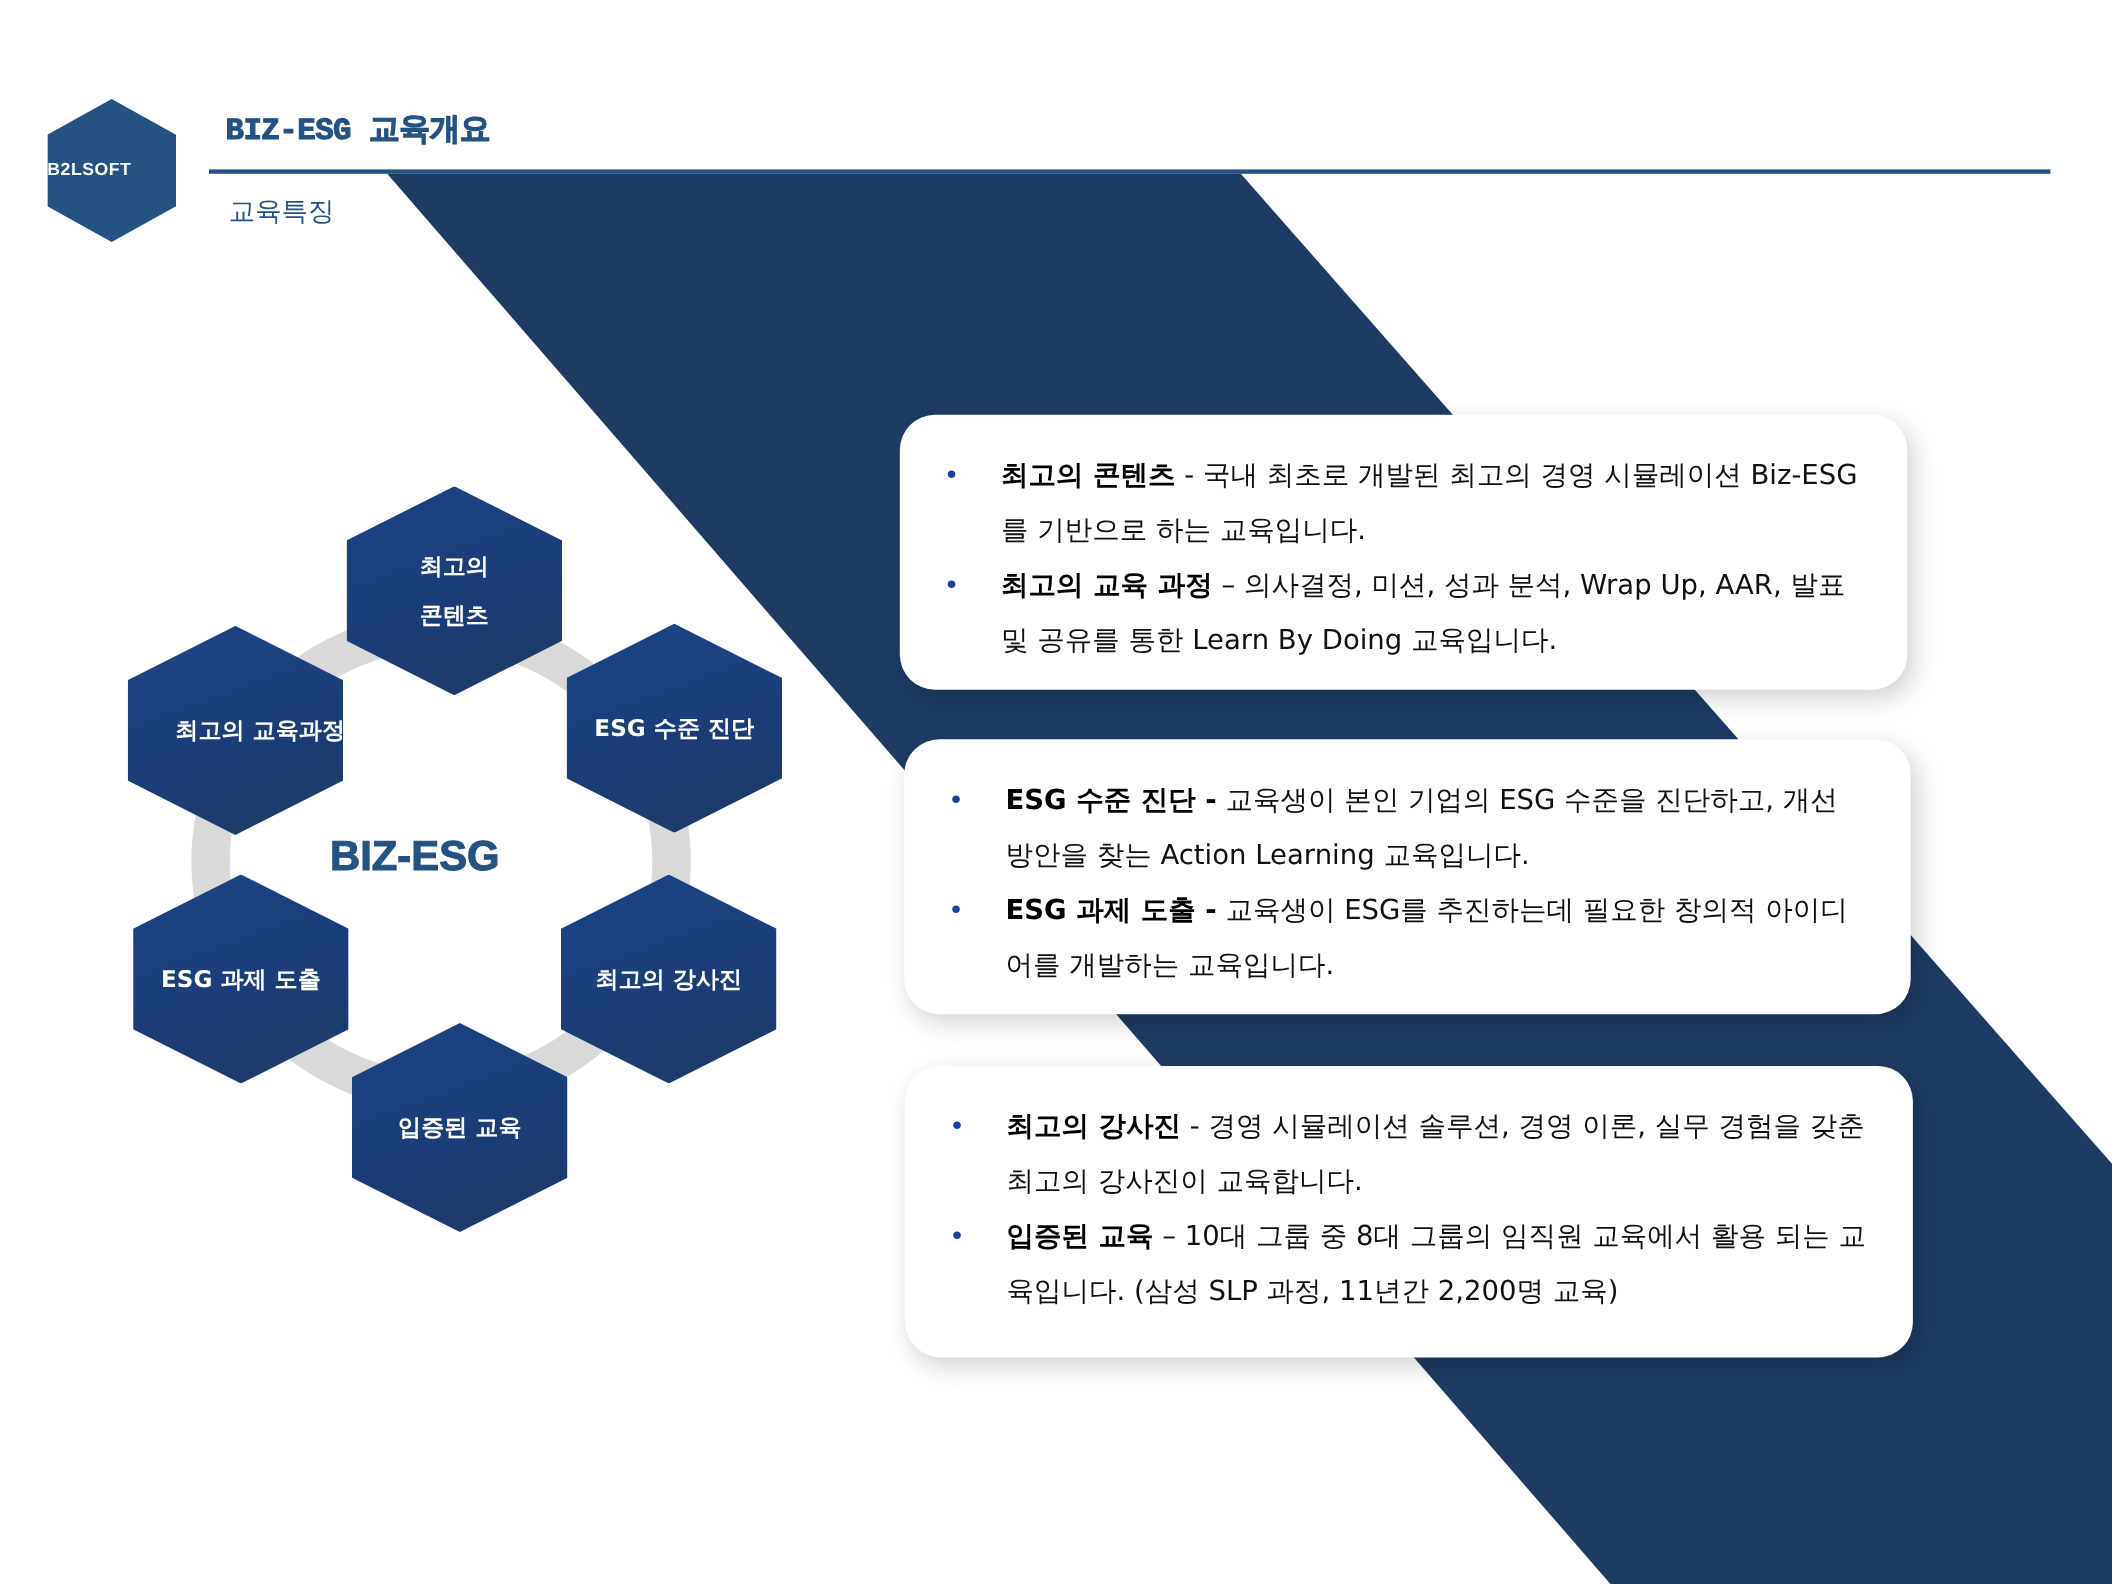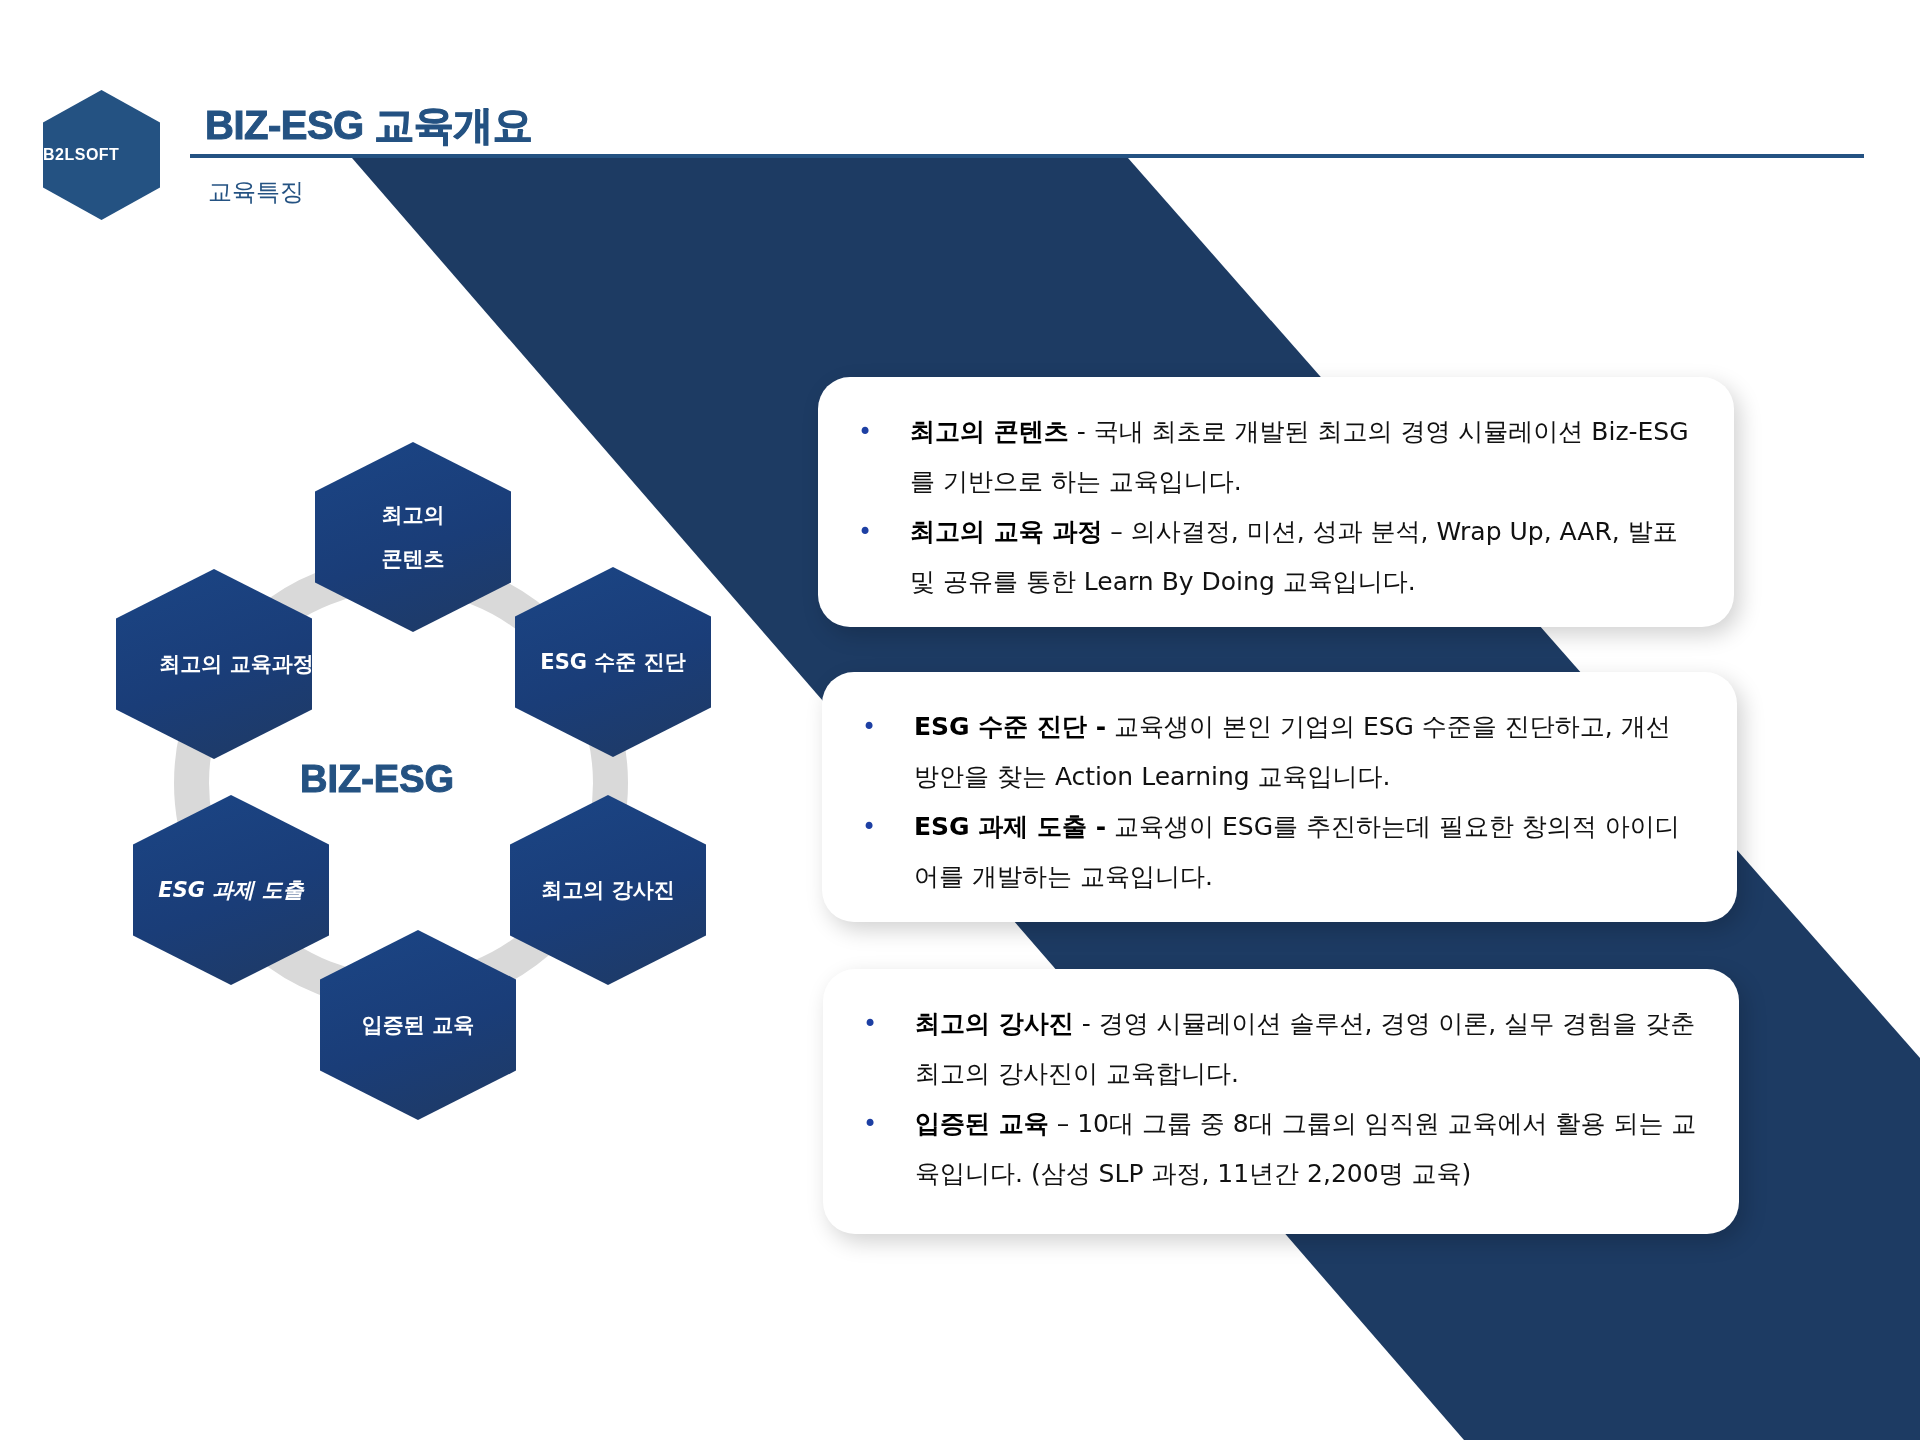--- a/index.html
+++ b/index.html
@@ -10,22 +10,22 @@
 
   .logo-hex {
     position: absolute; left: 43px; top: 90px; width: 117px; height: 130px;
     background: #245282;
     clip-path: polygon(50% 0%, 100% 25%, 100% 75%, 50% 100%, 0% 75%, 0% 25%);
     display: flex; align-items: center; justify-content: flex-start; z-index: 2;
   }
   .logo-text { color: #ffffff; font-weight: bold; font-size: 16px; letter-spacing: 0.5px; font-family: "Liberation Sans", sans-serif; }
 
   .page-title {
-    position: absolute; left: 205px; top: 98px; font-size: 40px; font-weight: 900;
-    color: #245282; font-family: Liberation Sans, sans-serif; letter-spacing: -0.5px; z-index: 2;
+    position: absolute; left: 205px; top: 98px; font-size: 28px; font-weight: 900;
+    color: #245282; font-family: Liberation Mono, monospace; letter-spacing: -0.5px; z-index: 2;
     -webkit-text-stroke: 1px #245282;
   }
   .header-rule { position: absolute; left: 190px; top: 154px; width: 1674px; height: 4px; background: #245282; z-index: 2; }
   .subtitle { position: absolute; left: 208px; top: 176px; font-size: 24px; color: #245282; z-index: 2; font-family: "DejaVu Sans", sans-serif; }
 
   .ring {
     position: absolute; left: 174px; top: 556px; width: 454px; height: 454px;
     border-radius: 50%; border: 35px solid #d9d9d9; z-index: 1;
   }
   .center-label {
@@ -75,21 +75,21 @@
 </div>
 <div class="hex" style="left:515px; top:567px;">
   <span>ESG 수준 진단</span>
 </div>
 <div class="hex" style="left:510px; top:795px;">
   <span>최고의 강사진</span>
 </div>
 <div class="hex" style="left:320px; top:930px;">
   <span>입증된 교육</span>
 </div>
-<div class="hex" style="left:133px; top:795px;font-style:italic;">
+<div class="hex" style="left:121px; top:795px;">
   <span>ESG 과제 도출</span>
 </div>
 <div class="hex" style="left:116px; top:569px;padding-left:45px;">
   <span>최고의 교육과정</span>
 </div>
 
 <div class="card" style="left:818px; top:377px; width:916px; height:250px;">
   <div class="item">
     <span class="bullet">•</span>
     <span class="item-label">최고의 콘텐츠</span><span class="item-text"> - </span><span class="item-text">국내 최초로 개발된 최고의 경영 시뮬레이션 Biz-ESG를 기반으로 하는 교육입니다.</span>

